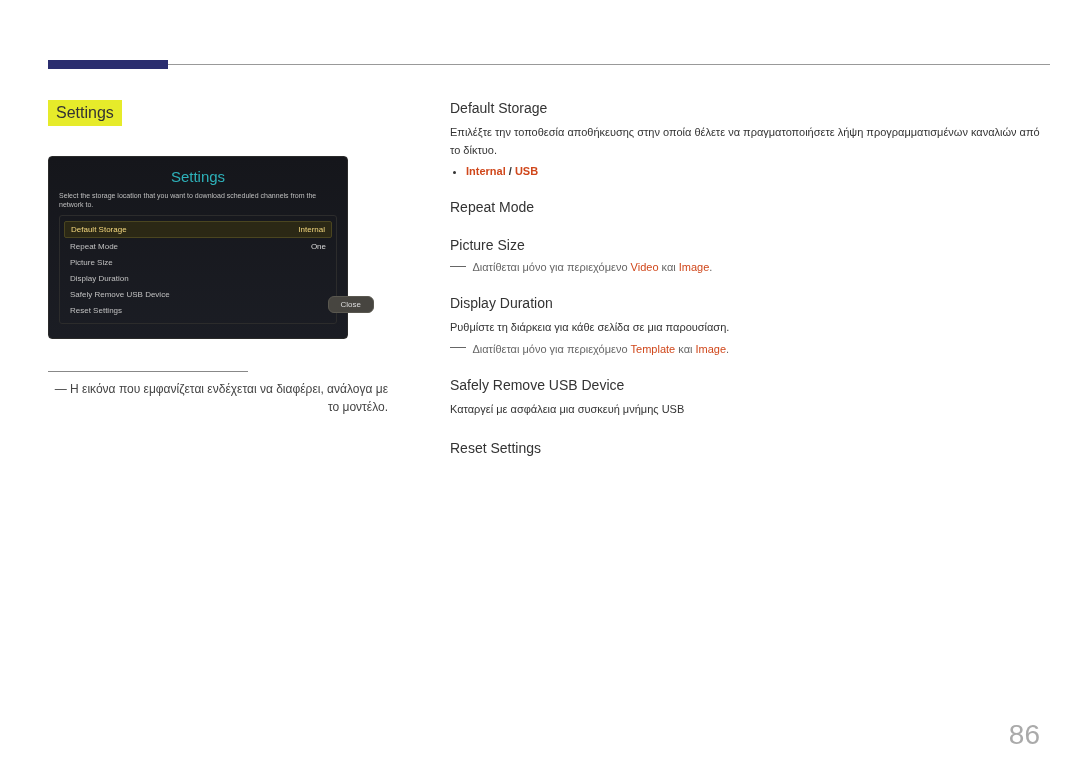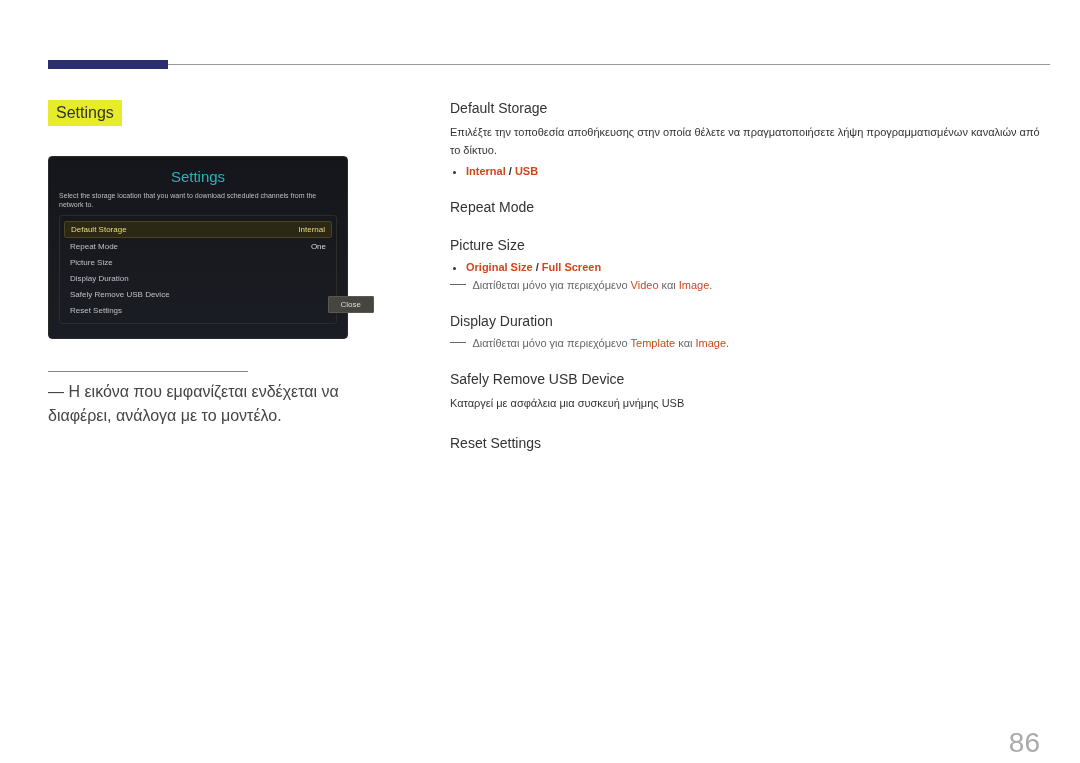--- a/index.html
+++ b/index.html
@@ -32,21 +32,21 @@
     left: 168px;
     right: 30px;
     top: 4px;
     height: 1px;
     background: #999;
   }
 
   .page-number {
     position: absolute;
     right: 40px;
-    bottom: 4px;
+    bottom: 12px;
     font-size: 28px;
     color: #aaa;
     font-weight: 300;
   }
 
   .left-col {
     position: absolute;
     left: 48px;
     top: 100px;
     width: 340px;
@@ -106,38 +106,39 @@
   }
   .tv-row .val { color: #d8d8d8; }
   .tv-row.selected .val { color: #f2d67d; }
 
   .tv-close {
     position: absolute;
     right: 14px;
     top: 140px;
     background: #474540;
     border: 1px solid #5a5850;
-    border-radius: 1px;
+    border-radius: 6px;
     padding: 3px 12px;
     font-size: 8px;
     color: #ddd;
   }
   .tv-wrap { position: relative; }
 
   .footnote-divider {
     border: none;
     border-top: 1px solid #888;
     width: 200px;
     margin-top: 32px;
     margin-bottom: 8px;
   }
   .footnote {
-    font-size: 16px;
+    font-size: 12px;
     color: #444;
     line-height: 1.5;
+    text-align: right;
   }
 
   .right-col {
     position: absolute;
     left: 450px;
     top: 100px;
     right: 40px;
   }
   .sec { margin-bottom: 22px; }
   .sec-title {
@@ -239,33 +240,29 @@
       </li>
     </ul>
   </div>
 
   <div class="sec">
     <div class="sec-title">Repeat Mode</div>
   </div>
 
   <div class="sec">
     <div class="sec-title">Picture Size</div>
-    <ul class="sub-list">
-      <li>
-        <span class="hl">Original Size</span><span class="sep"> / </span><span class="hl">Full Screen</span>
-      </li>
-    </ul>
     <div class="note-line">
       <span class="dash"></span>
       <span>Διατίθεται μόνο για περιεχόμενο </span><span class="hl2">Video</span><span> και </span><span class="hl2">Image</span><span>.</span>
     </div>
   </div>
 
   <div class="sec">
     <div class="sec-title">Display Duration</div>
+    <div class="sec-desc">Ρυθμίστε τη διάρκεια για κάθε σελίδα σε μια παρουσίαση.</div>
     <div class="note-line">
       <span class="dash"></span>
       <span>Διατίθεται μόνο για περιεχόμενο </span><span class="hl2">Template</span><span> και </span><span class="hl2">Image</span><span>.</span>
     </div>
   </div>
 
   <div class="sec">
     <div class="sec-title">Safely Remove USB Device</div>
     <div class="sec-desc">Καταργεί με ασφάλεια μια συσκευή μνήμης USB</div>
   </div>

